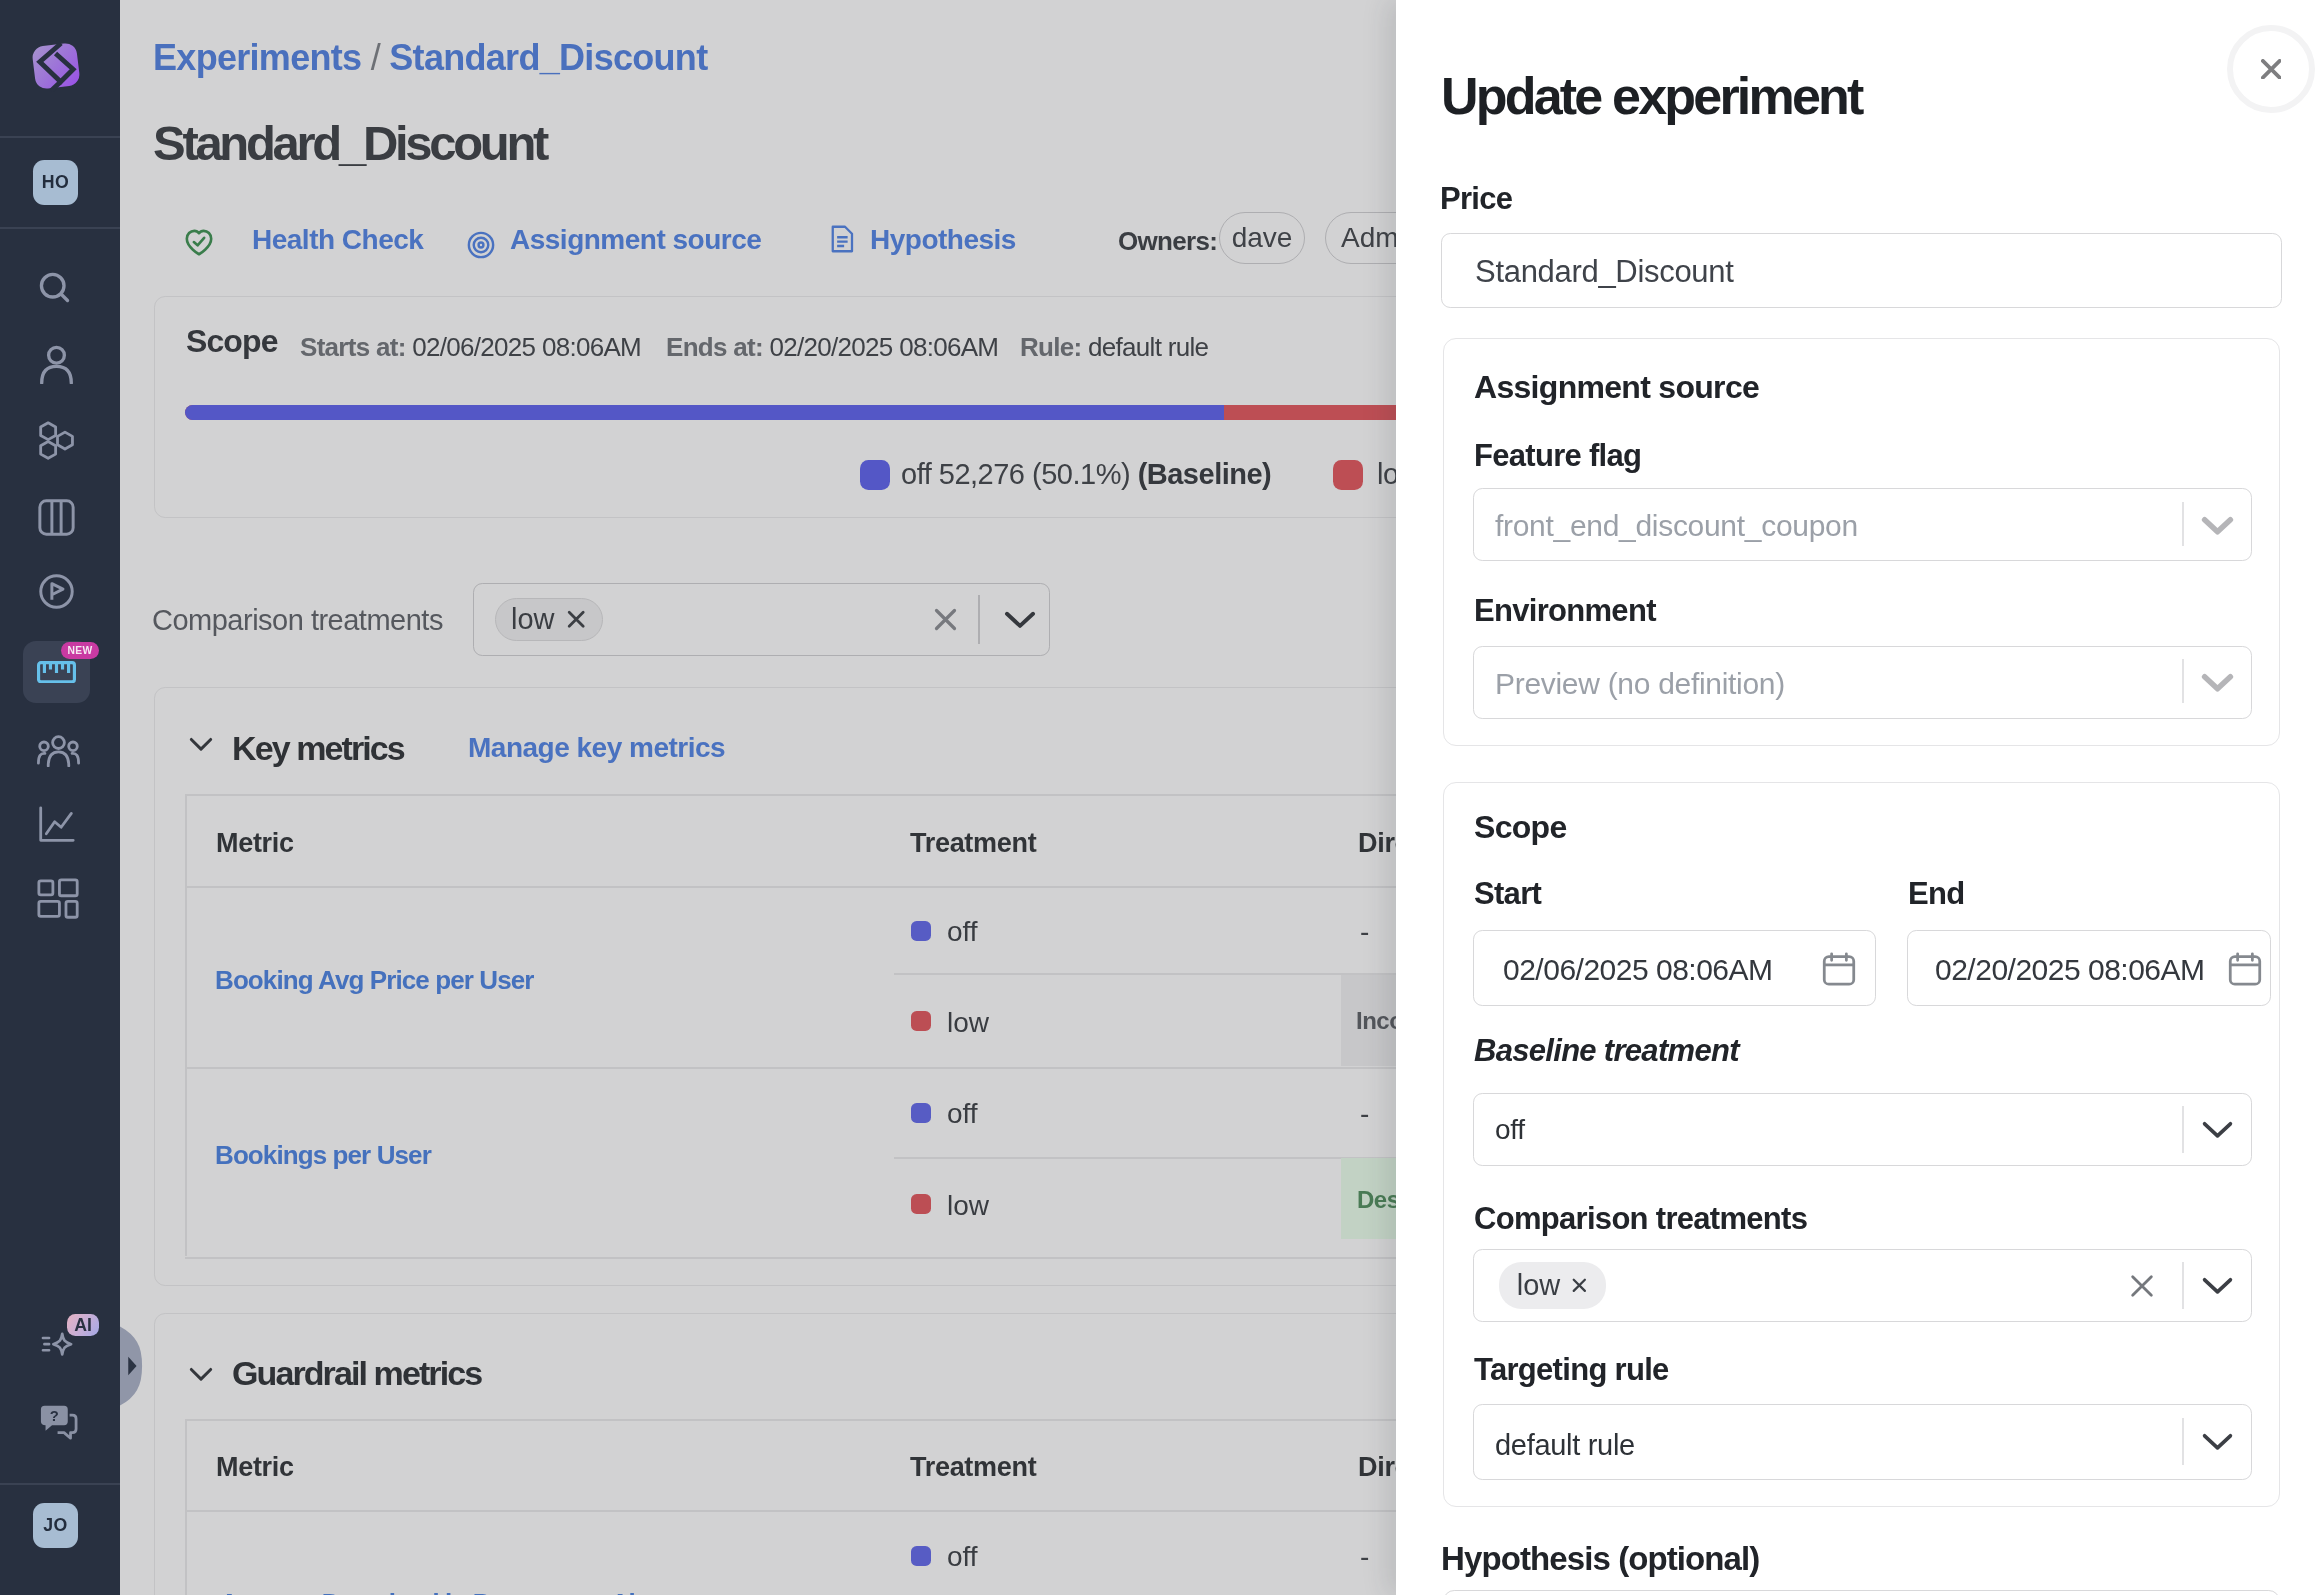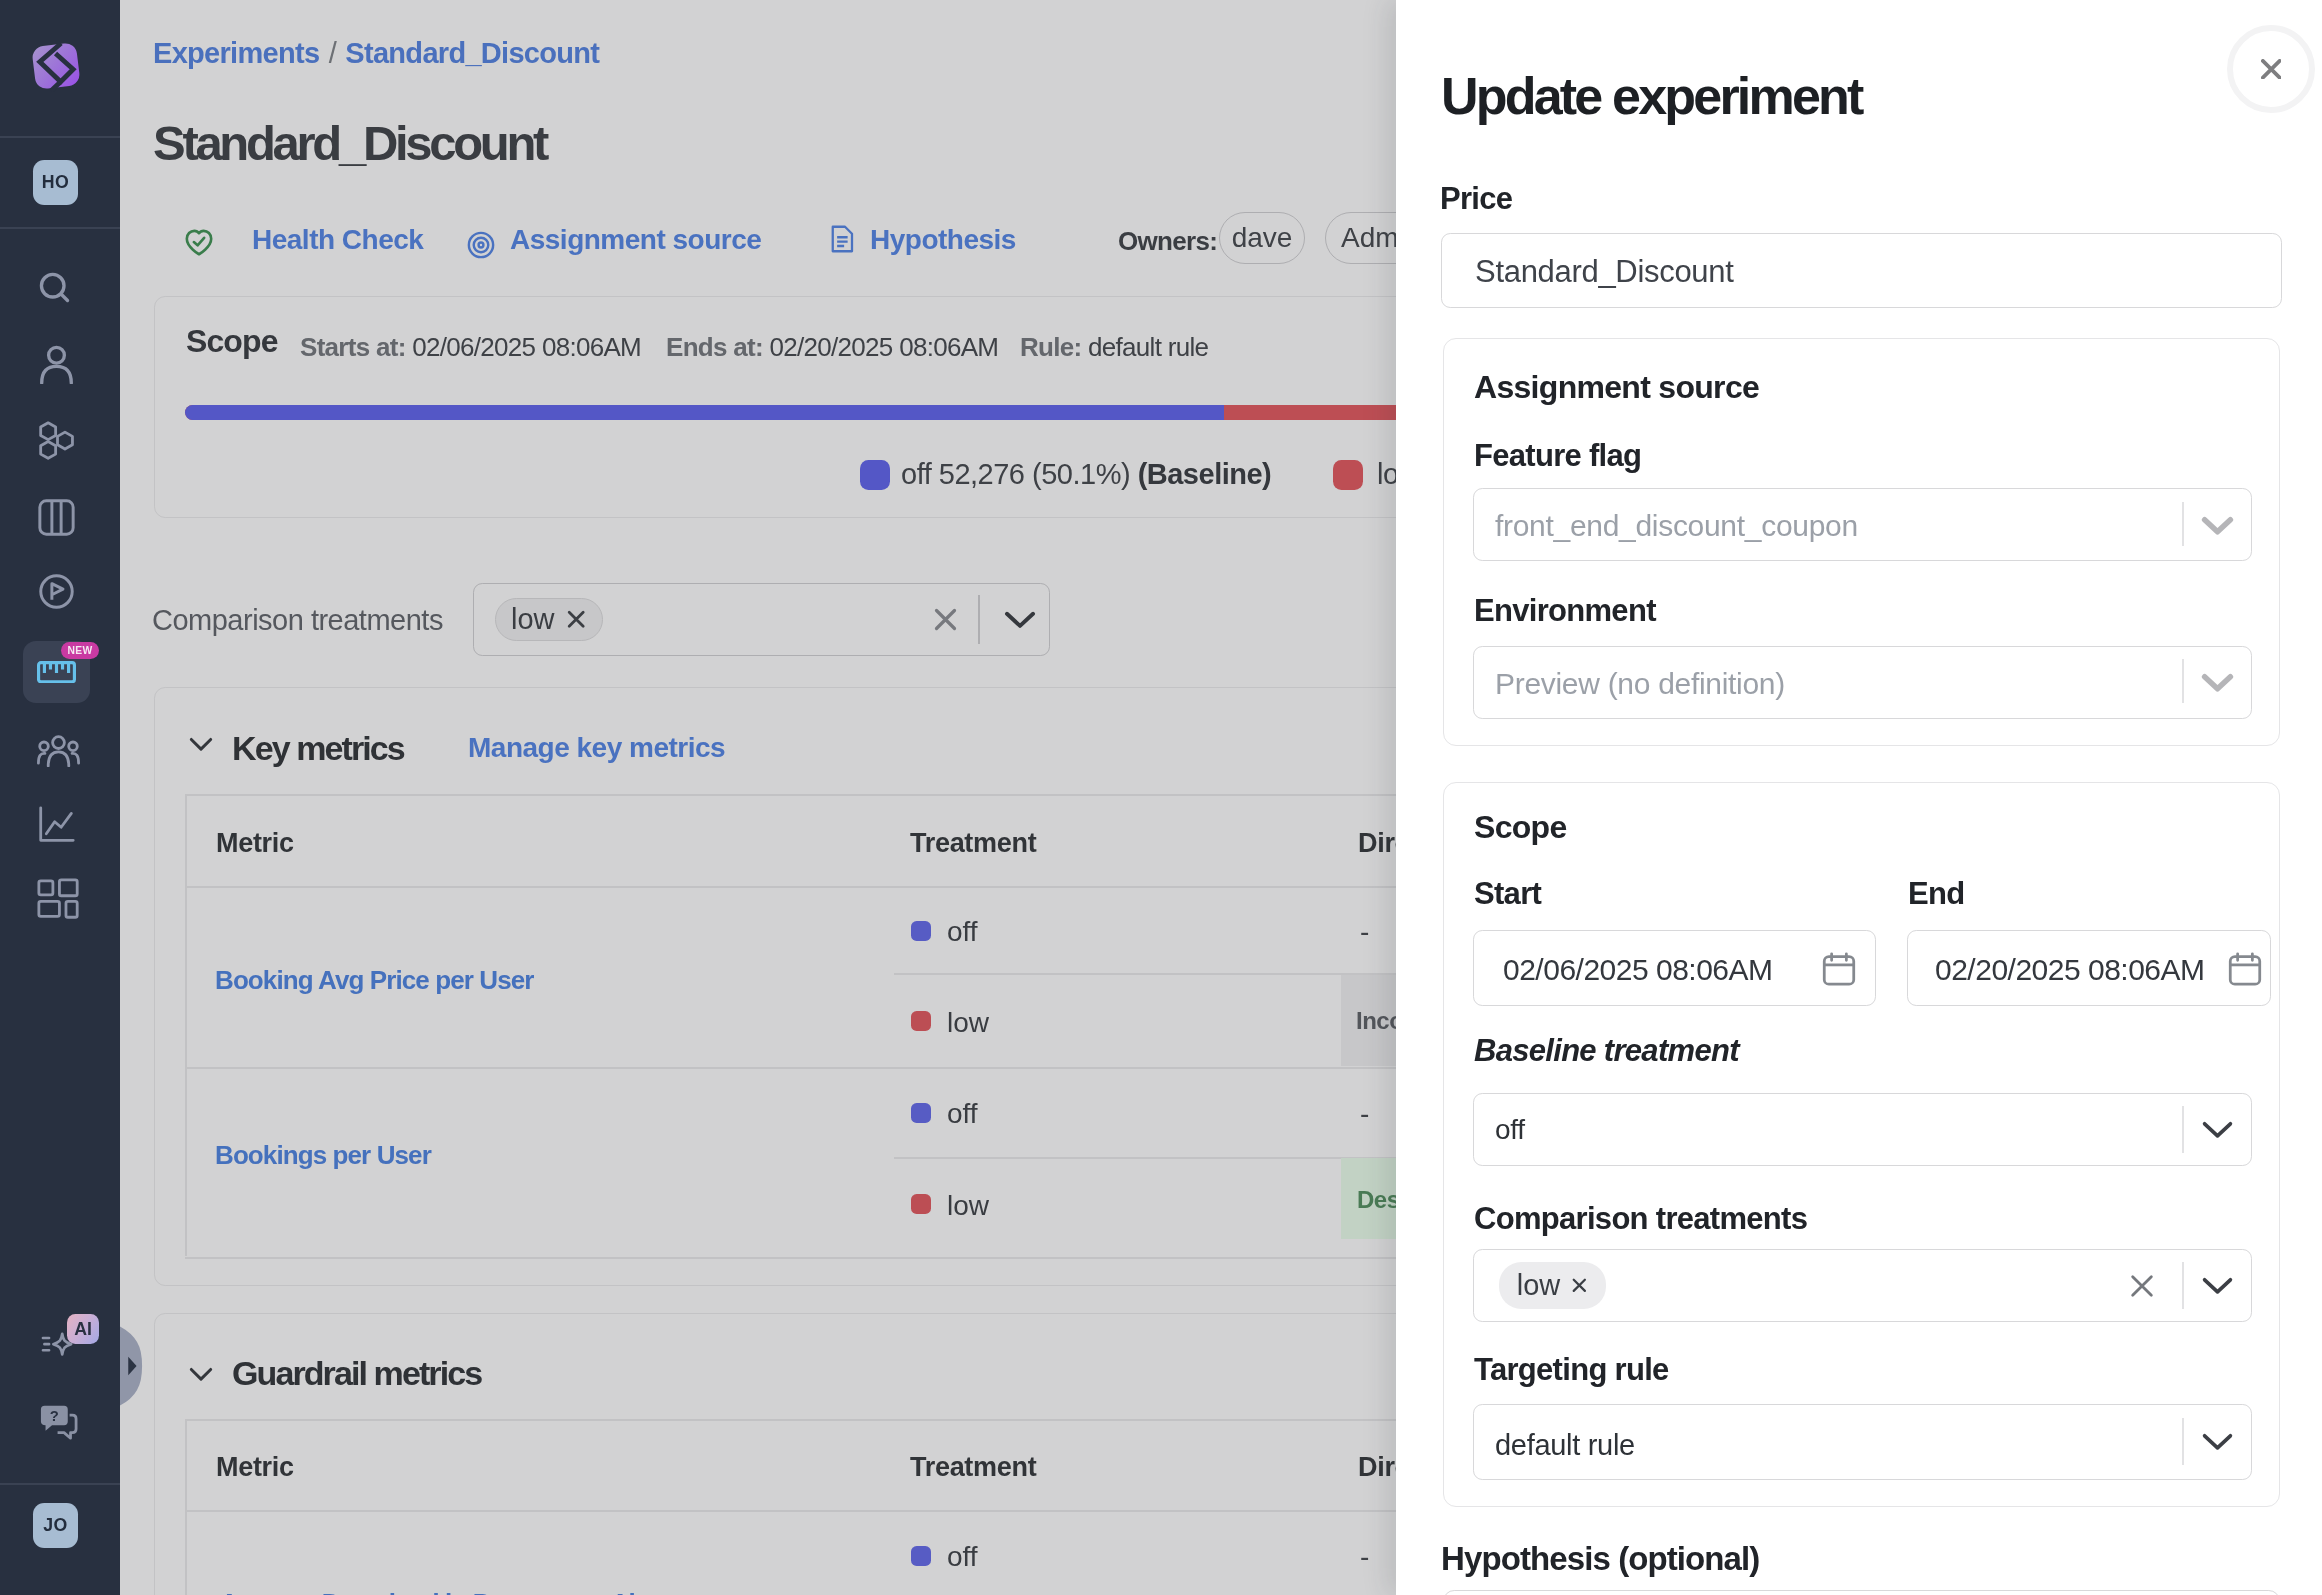--- a/index.html
+++ b/index.html
@@ -7,21 +7,21 @@
   body { font-family:"Liberation Sans", sans-serif; background:#d2d2d3; position:relative; }
   .abs { position:absolute; }
   
   .sidebar { position:absolute; left:0; top:0; width:120px; height:1595px; background:#283040; }
   .sb-div { position:absolute; left:0; width:120px; height:1.9px; background:#3a4253; }
   .badge-sq { position:absolute; width:45px; height:45px; border-radius:11.2px; background:#a7bcd2;
       color:#232d3d; font-weight:700; font-size:17.7px; display:flex; align-items:center; justify-content:center; letter-spacing:0.5px;}
   .sb-active { position:absolute; left:23px; top:641px; width:67px; height:62px; border-radius:13px; background:#3a4254; }
   .new-badge { position:absolute; left:61px; top:642px; width:38px; height:17px; border-radius:8.4px; background:#c93aa2;
       color:#f5e9f2; font-size:10.3px; font-weight:700; display:flex; align-items:center; justify-content:center; letter-spacing:0.4px;}
-  .crumb { position:absolute; left:153px; top:37px; font-size:29px; font-weight:700; letter-spacing:-0.7px; color:#4a70bd; }
+  .crumb { position:absolute; left:153px; top:37px; font-size:36px; font-weight:700; letter-spacing:-0.7px; color:#4a70bd; }
   .crumb .sep { color:#6d7075; font-weight:400; padding:0 9.3px;}
   .title { position:absolute; left:153px; top:119px; font-size:49px; font-weight:700; color:#3a3d42; letter-spacing:-3.3px; line-height:49px;}
   .lnk { position:absolute; font-size:28px; font-weight:700; letter-spacing:-0.5px; color:#4a72c0; top:224px; }
   .owners { position:absolute; font-size:26px; font-weight:700; letter-spacing:-0.7px; color:#3b3e43; top:226px; left:1118px;}
   .pill { position:absolute; top:212px; height:52px; border:1.9px solid #aeaeb1; border-radius:26px;
       font-size:28px; color:#3f4247; display:flex; align-items:center; justify-content:center;}
   .card { position:absolute; border:1.9px solid #c3c3c5; border-radius:11.2px; }
   .scope-h { position:absolute; left:186px; top:323px; font-size:32px; font-weight:700; letter-spacing:-0.9px; color:#35383d;}
   .meta { position:absolute; top:332px; font-size:26px; letter-spacing:-0.7px; color:#3e4146; }
   .meta b { font-weight:700; color:#64676c; }
@@ -129,21 +129,21 @@
     <rect x="2" y="3" width="15" height="15" rx="2"></rect>
     <rect x="24" y="2" width="19" height="17" rx="2"></rect>
     <rect x="2" y="25" width="22" height="16" rx="2"></rect>
     <rect x="31" y="25" width="12" height="17" rx="2"></rect>
   </svg>
 
   <svg class="abs" style="left:41px; top:1331px;" width="34" height="31" viewBox="0 0 36 33" fill="none" stroke="#8d94a8" stroke-width="2.8" stroke-linecap="round">
     <path d="M22.5 3 C23.6 10 25 11.8 32 14 C25 16.2 23.6 18 22.5 25 C21.4 18 20 16.2 13 14 C20 11.8 21.4 10 22.5 3 Z" stroke-linejoin="round"></path>
     <path d="M2 7.5 L8.5 7.5 M3.5 14 L8.5 14 M2 20.5 L8.5 20.5"></path>
   </svg>
-  <div class="abs" style="left:67px; top:1314px; width:32px; height:30px; border-radius:8.4px;
+  <div class="abs" style="left:67px; top:1314px; width:32px; height:22px; border-radius:8.4px;
        background:linear-gradient(125deg,#e5b2c2 0%,#c8aed6 50%,#a3a8e6 100%);
        color:#2a3142; font-size:17.7px; font-weight:800; display:flex; align-items:center; justify-content:center;">AI</div>
 
   <svg class="abs" style="left:39px; top:1404px;" width="39" height="37" viewBox="0 0 42 40">
     <g fill="none" stroke="#8a91a4" stroke-width="3" stroke-linejoin="round">
       <path d="M33 12 L36 12 Q40 12 40 16 L40 27 Q40 31 36 31 L34 31 L34 37 L27 31 L20 31"></path>
     </g>
     <path d="M6 2 L27 2 Q31 2 31 6 L31 19 Q31 23 27 23 L14 23 L7 29 L7 23 Q2 23 2 19 L2 6 Q2 2 6 2 Z" fill="#8a91a4"></path>
     <text x="16.5" y="18.5" font-size="16" font-weight="700" fill="#283040" text-anchor="middle">?</text>
   </svg>

